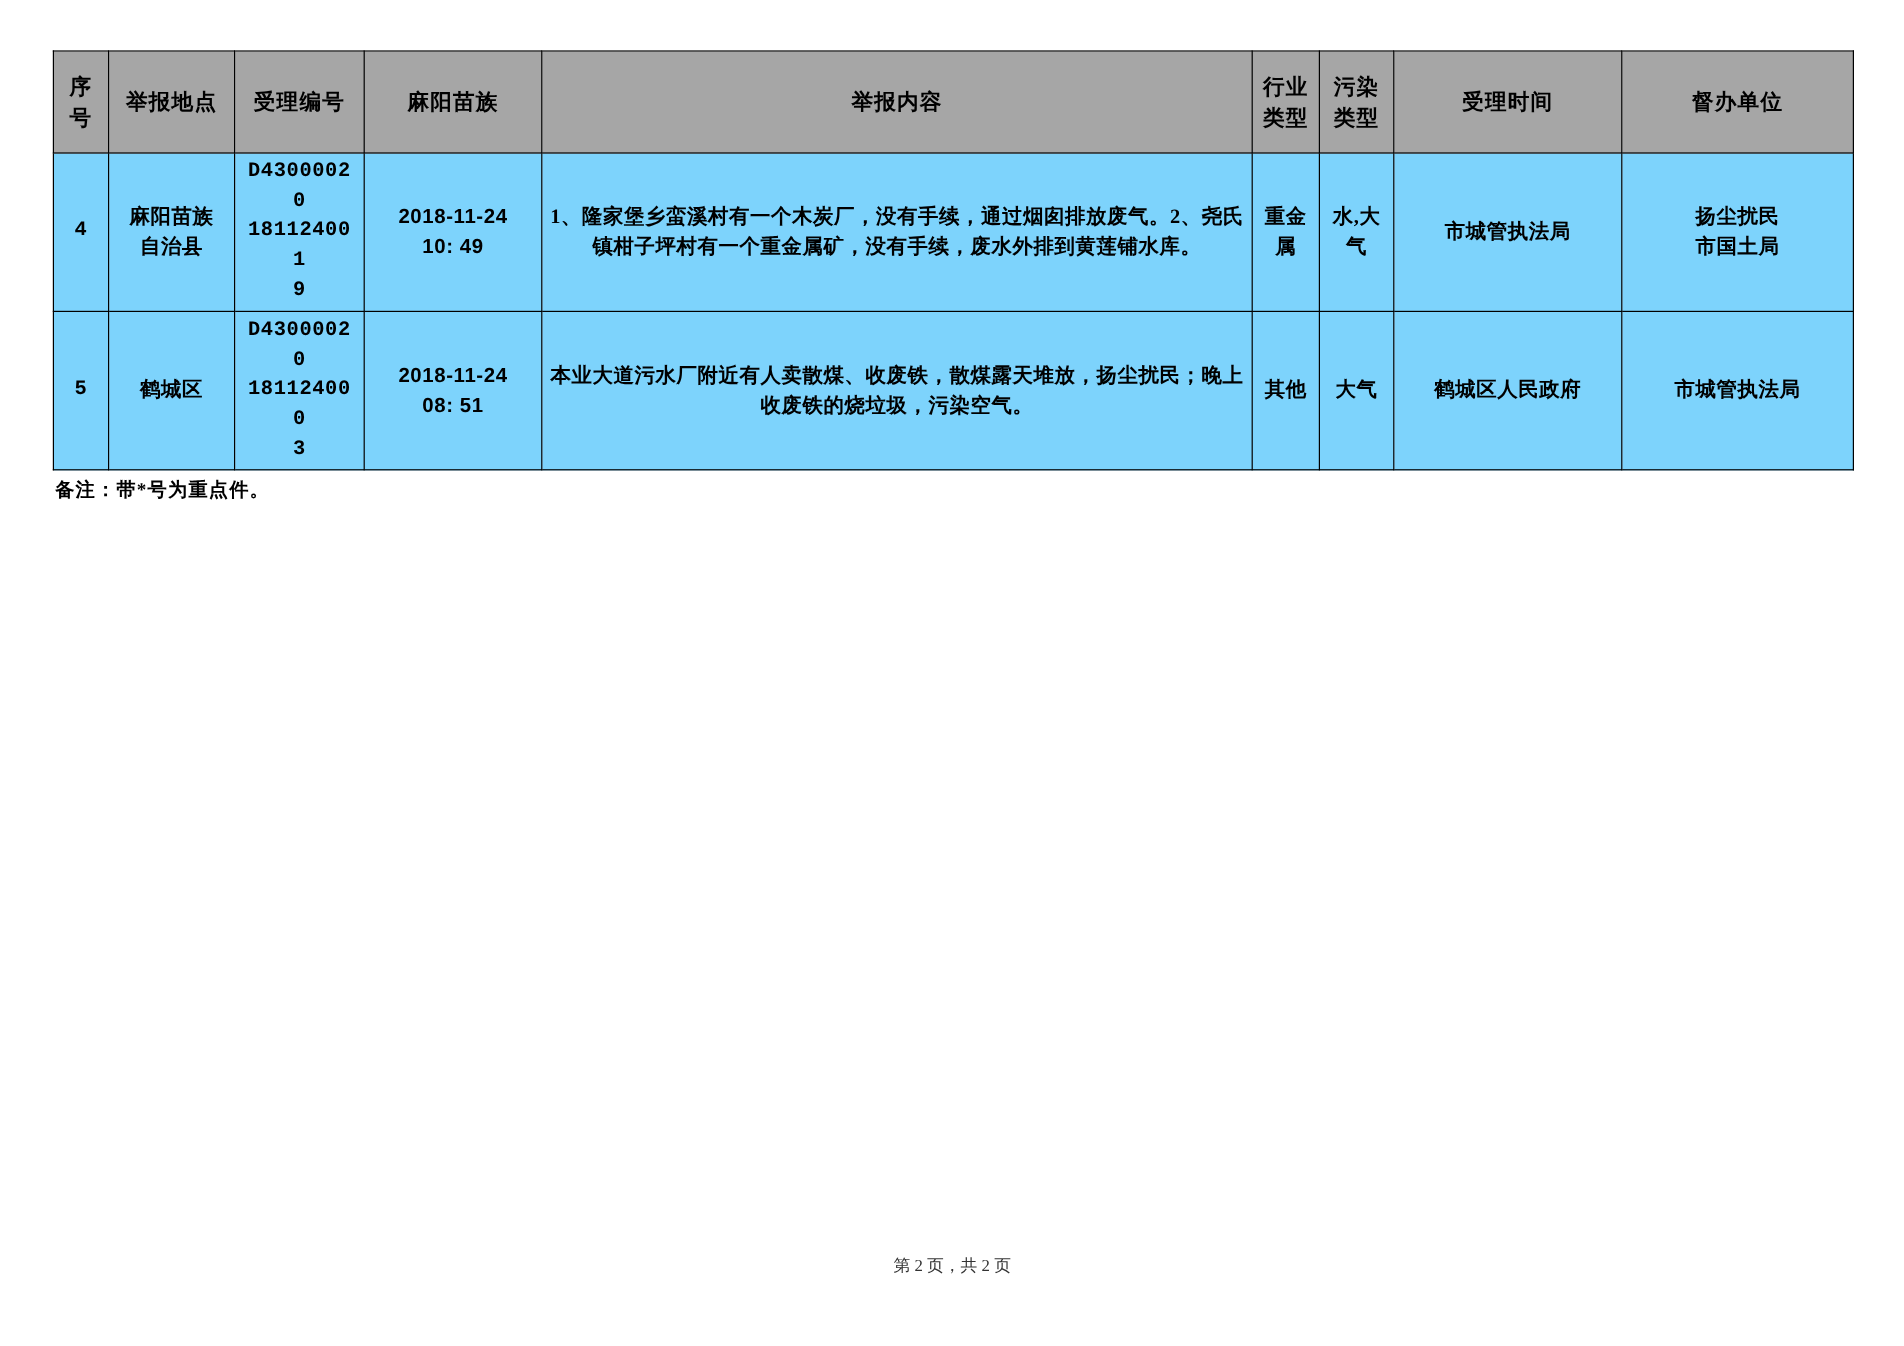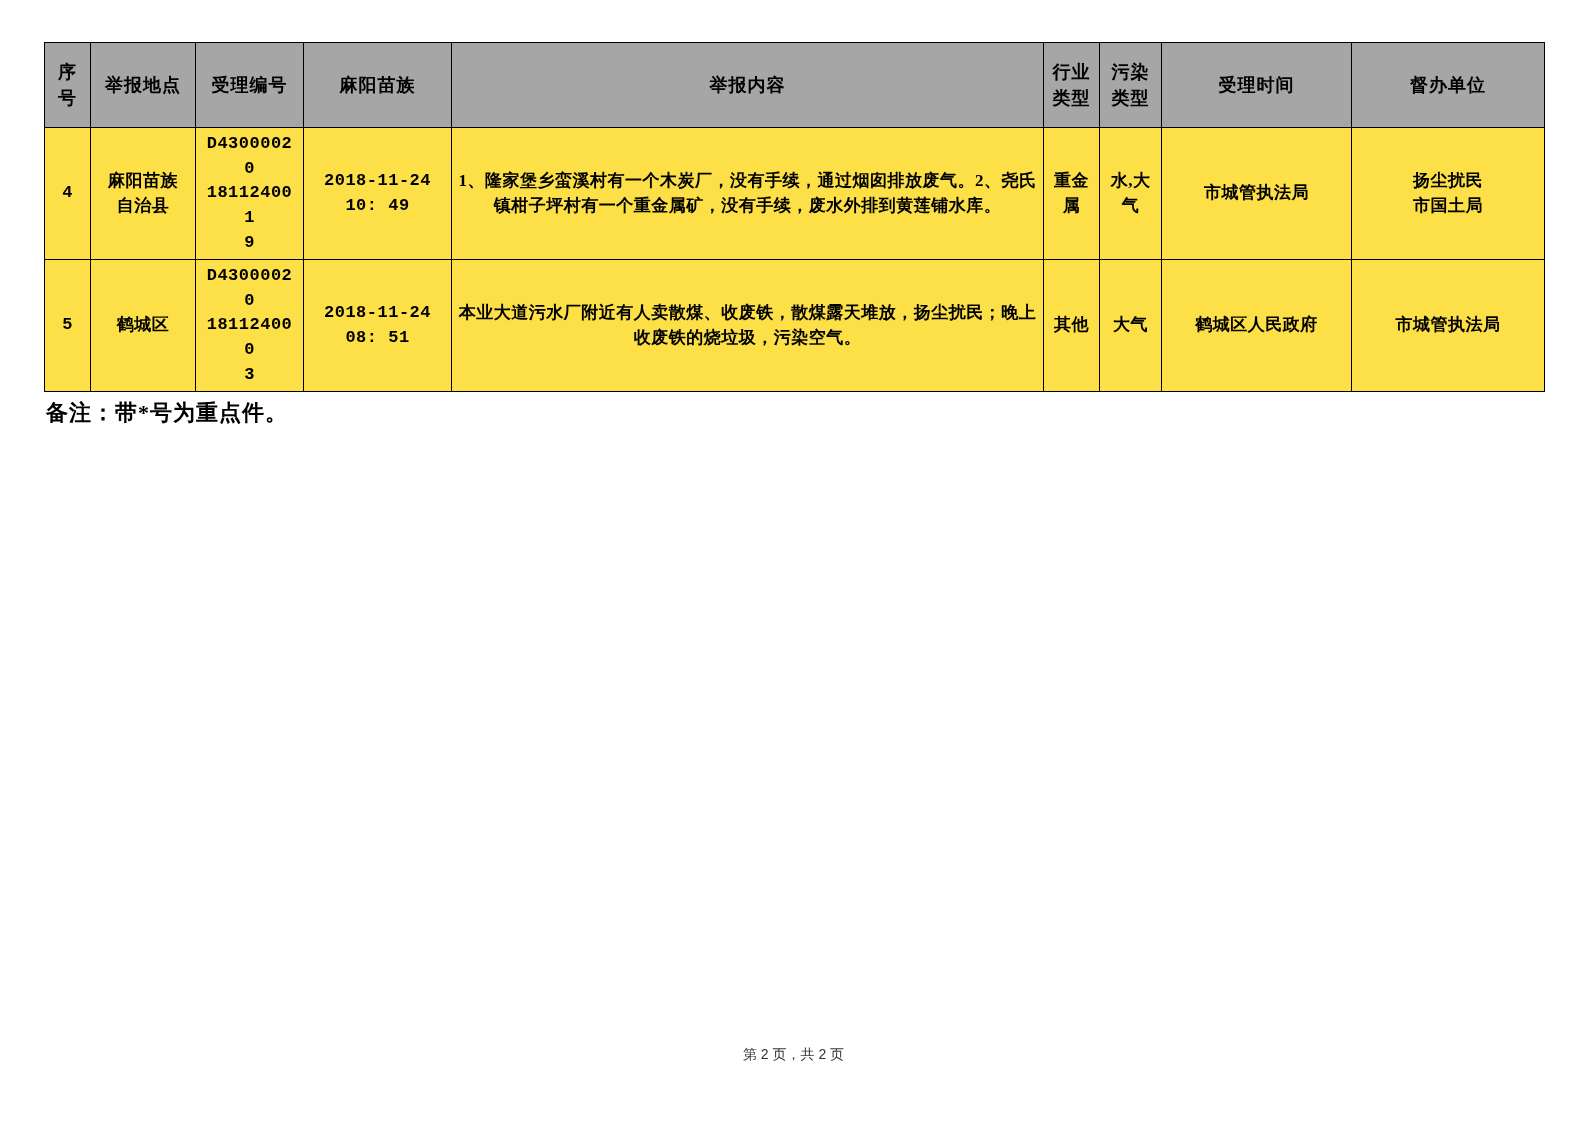--- a/index.html
+++ b/index.html
@@ -42,40 +42,40 @@
   }
   table.report thead th {
     background: #a6a6a6;
     text-align: center;
     font-weight: bold;
     height: 76px;
     font-size: 18px;
     letter-spacing: 1px;
   }
   table.report tbody td {
-    background: #fde047;
+    background: #7dd3fc;
     text-align: center;
     font-weight: bold;
     letter-spacing: 0.5px;
   }
   td.content-cell {
     text-align: left;
     line-height: 1.65;
     font-size: 18px;
     padding: 10px 8px 10px 10px;
   }
   td.code-cell {
     font-family: "Liberation Mono", "DejaVu Sans Mono", monospace;
     font-size: 17px;
     letter-spacing: 0px;
     line-height: 1.5;
     word-break: break-all;
   }
   td.time-cell {
-    font-family: Liberation Mono, monospace;
+    font-family: Liberation Sans, sans-serif;
     font-size: 17px;
     line-height: 1.5;
   }
   td.seq-cell {
     font-family: "Liberation Mono", "DejaVu Sans Mono", monospace;
     font-size: 18px;
   }
   .two-line {
     white-space: pre-line;
   }
@@ -87,33 +87,33 @@
   col.c-content  { width: 592px; }
   col.c-industry { width: 56px; }
   col.c-pollut   { width: 62px; }
   col.c-resp     { width: 190px; }
   col.c-super    { width: 193px; }
 
   .note {
     position: absolute;
     left: 46px;
     top: 398px;
-    font-size: 22px;
+    font-size: 16px;
     font-weight: bold;
     letter-spacing: 1px;
   }
   .footer {
     position: absolute;
     left: 0;
     top: 1046px;
     width: 1587px;
     text-align: center;
     font-size: 14px;
     color: #333333;
-    font-family: Liberation Sans, sans-serif;
+    font-family: Liberation Serif, serif;
   }
 </style>
 </head>
 <body>
 
 <div class="page">
 
   <table class="report">
     <colgroup>
       <col class="c-seq">

